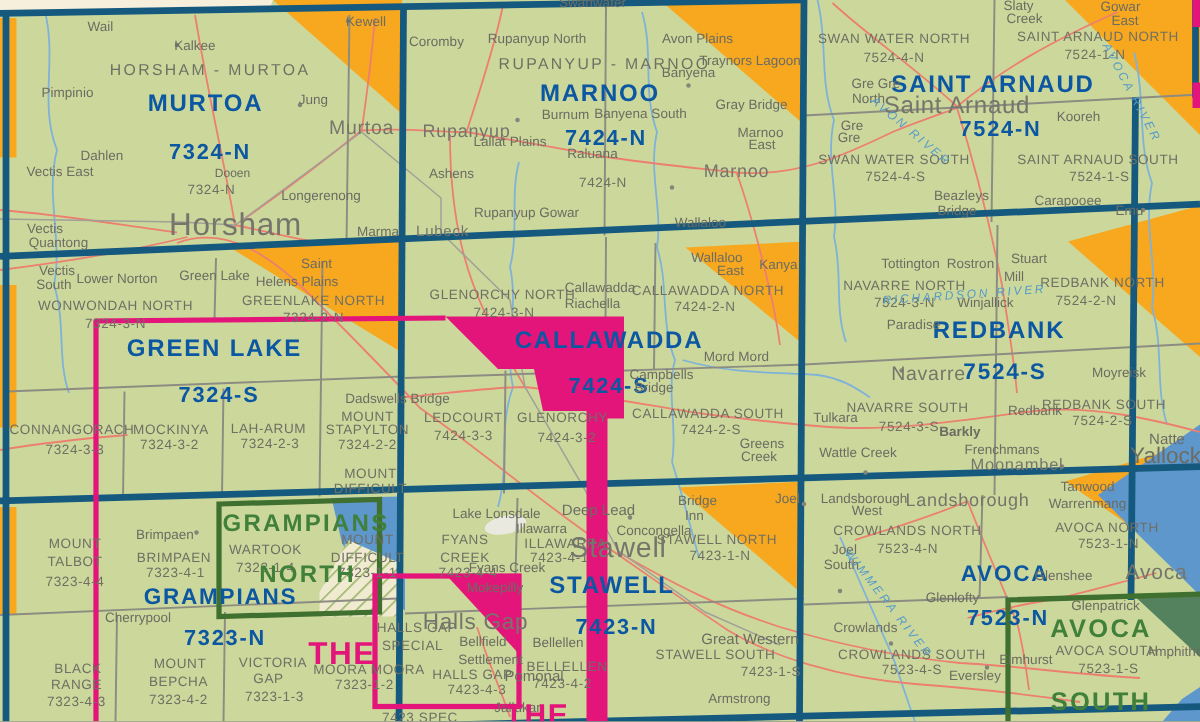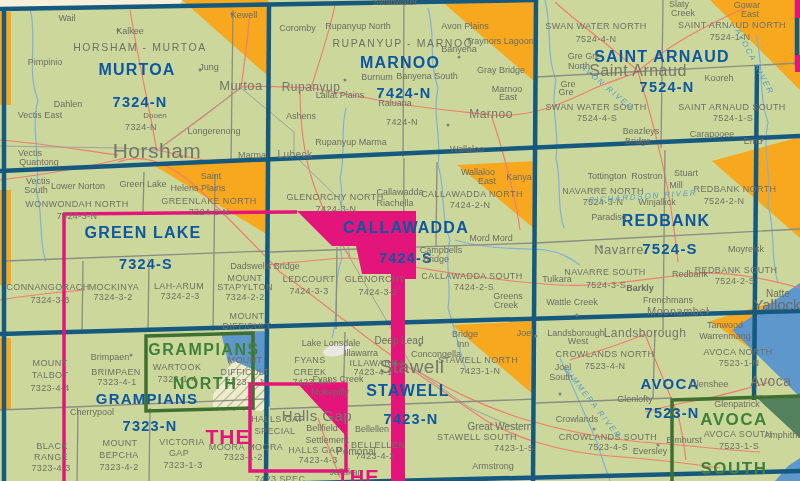--- a/index.html
+++ b/index.html
@@ -284,34 +284,34 @@
       <span class="lt" style="left: 130px; top: 31px;">Kalkee</span>
       <span class="lt" style="left: 45px; top: 62px;">Pimpinio</span>
       <span class="lt" style="left: 209px; top: 67px;">Jung</span>
       <span class="lt" style="left: 68px; top: 104px;">Dahlen</span>
       <span class="lt" style="left: 40px; top: 115px;">Vectis East</span>
       <span class="lt" style="left: 155px; top: 116px; font-size: 8px;">Dooen</span>
       <span class="lt" style="left: 214px; top: 131px;">Longerenong</span>
       <span class="lt" style="left: 30px; top: 153px;">Vectis</span>
       <span class="lt" style="left: 39px; top: 162px;">Quantong</span>
       <span class="lt" style="left: 252px; top: 155px;">Marma</span>
-      <span class="lt" style="left: 291px; top: 28px; padding-left: 13px;">Coromby</span>
+      <span class="lt" style="left: 291px; top: 28px;">Coromby</span>
       <span class="lt" style="left: 358px; top: 26px;">Rupanyup North</span>
       <span class="lt" style="left: 465px; top: 26px;">Avon Plains</span>
       <span class="lt" style="left: 500px; top: 41px;">Traynors Lagoon</span>
       <span class="lt" style="left: 459px; top: 49px;">Banyena</span>
       <span class="lt" style="left: 377px; top: 77px;">Burnum</span>
       <span class="lt" style="left: 427px; top: 76px;">Banyena South</span>
       <span class="lt" style="left: 501px; top: 70px;">Gray Bridge</span>
       <span class="lt" style="left: 340px; top: 95px;">Lallat Plains</span>
       <span class="lt" style="left: 395px; top: 103px;">Raluana</span>
       <span class="lt" style="left: 301px; top: 116px;">Ashens</span>
       <span class="lt" style="left: 507px; top: 89px;">Marnoo</span>
       <span class="lt" style="left: 508px; top: 97px;">East</span>
-      <span class="lt" style="left: 351px; top: 142px;">Rupanyup Marma</span>
+      <span class="lt" style="left: 351px; top: 142px;">Rupanyup Gowar</span>
       <span class="lt" style="left: 467px; top: 149px;">Wallaloo</span>
       <span class="lt" style="left: 395px; top: 2px;">Swanwater</span>
       <span class="lt" style="left: 679px; top: 4px;">Slaty</span>
       <span class="lt" style="left: 683px; top: 13px;">Creek</span>
       <span class="lt" style="left: 747px; top: 5px;">Gowar</span>
       <span class="lt" style="left: 750px; top: 14px;">East</span>
       <span class="lt" style="left: 584px; top: 56px;">Gre Gre</span>
       <span class="lt" style="left: 579px; top: 66px;">North</span>
       <span class="lt" style="left: 719px; top: 78px;">Kooreh</span>
       <span class="lt" style="left: 568px; top: 84px;">Gre</span>

